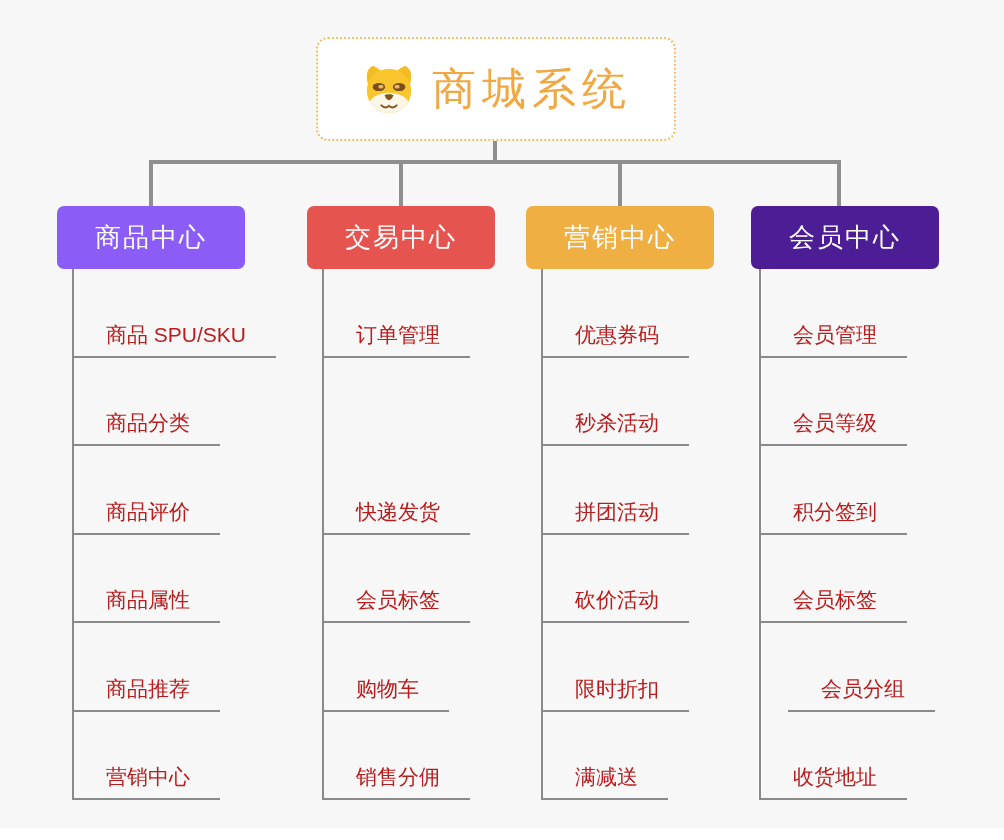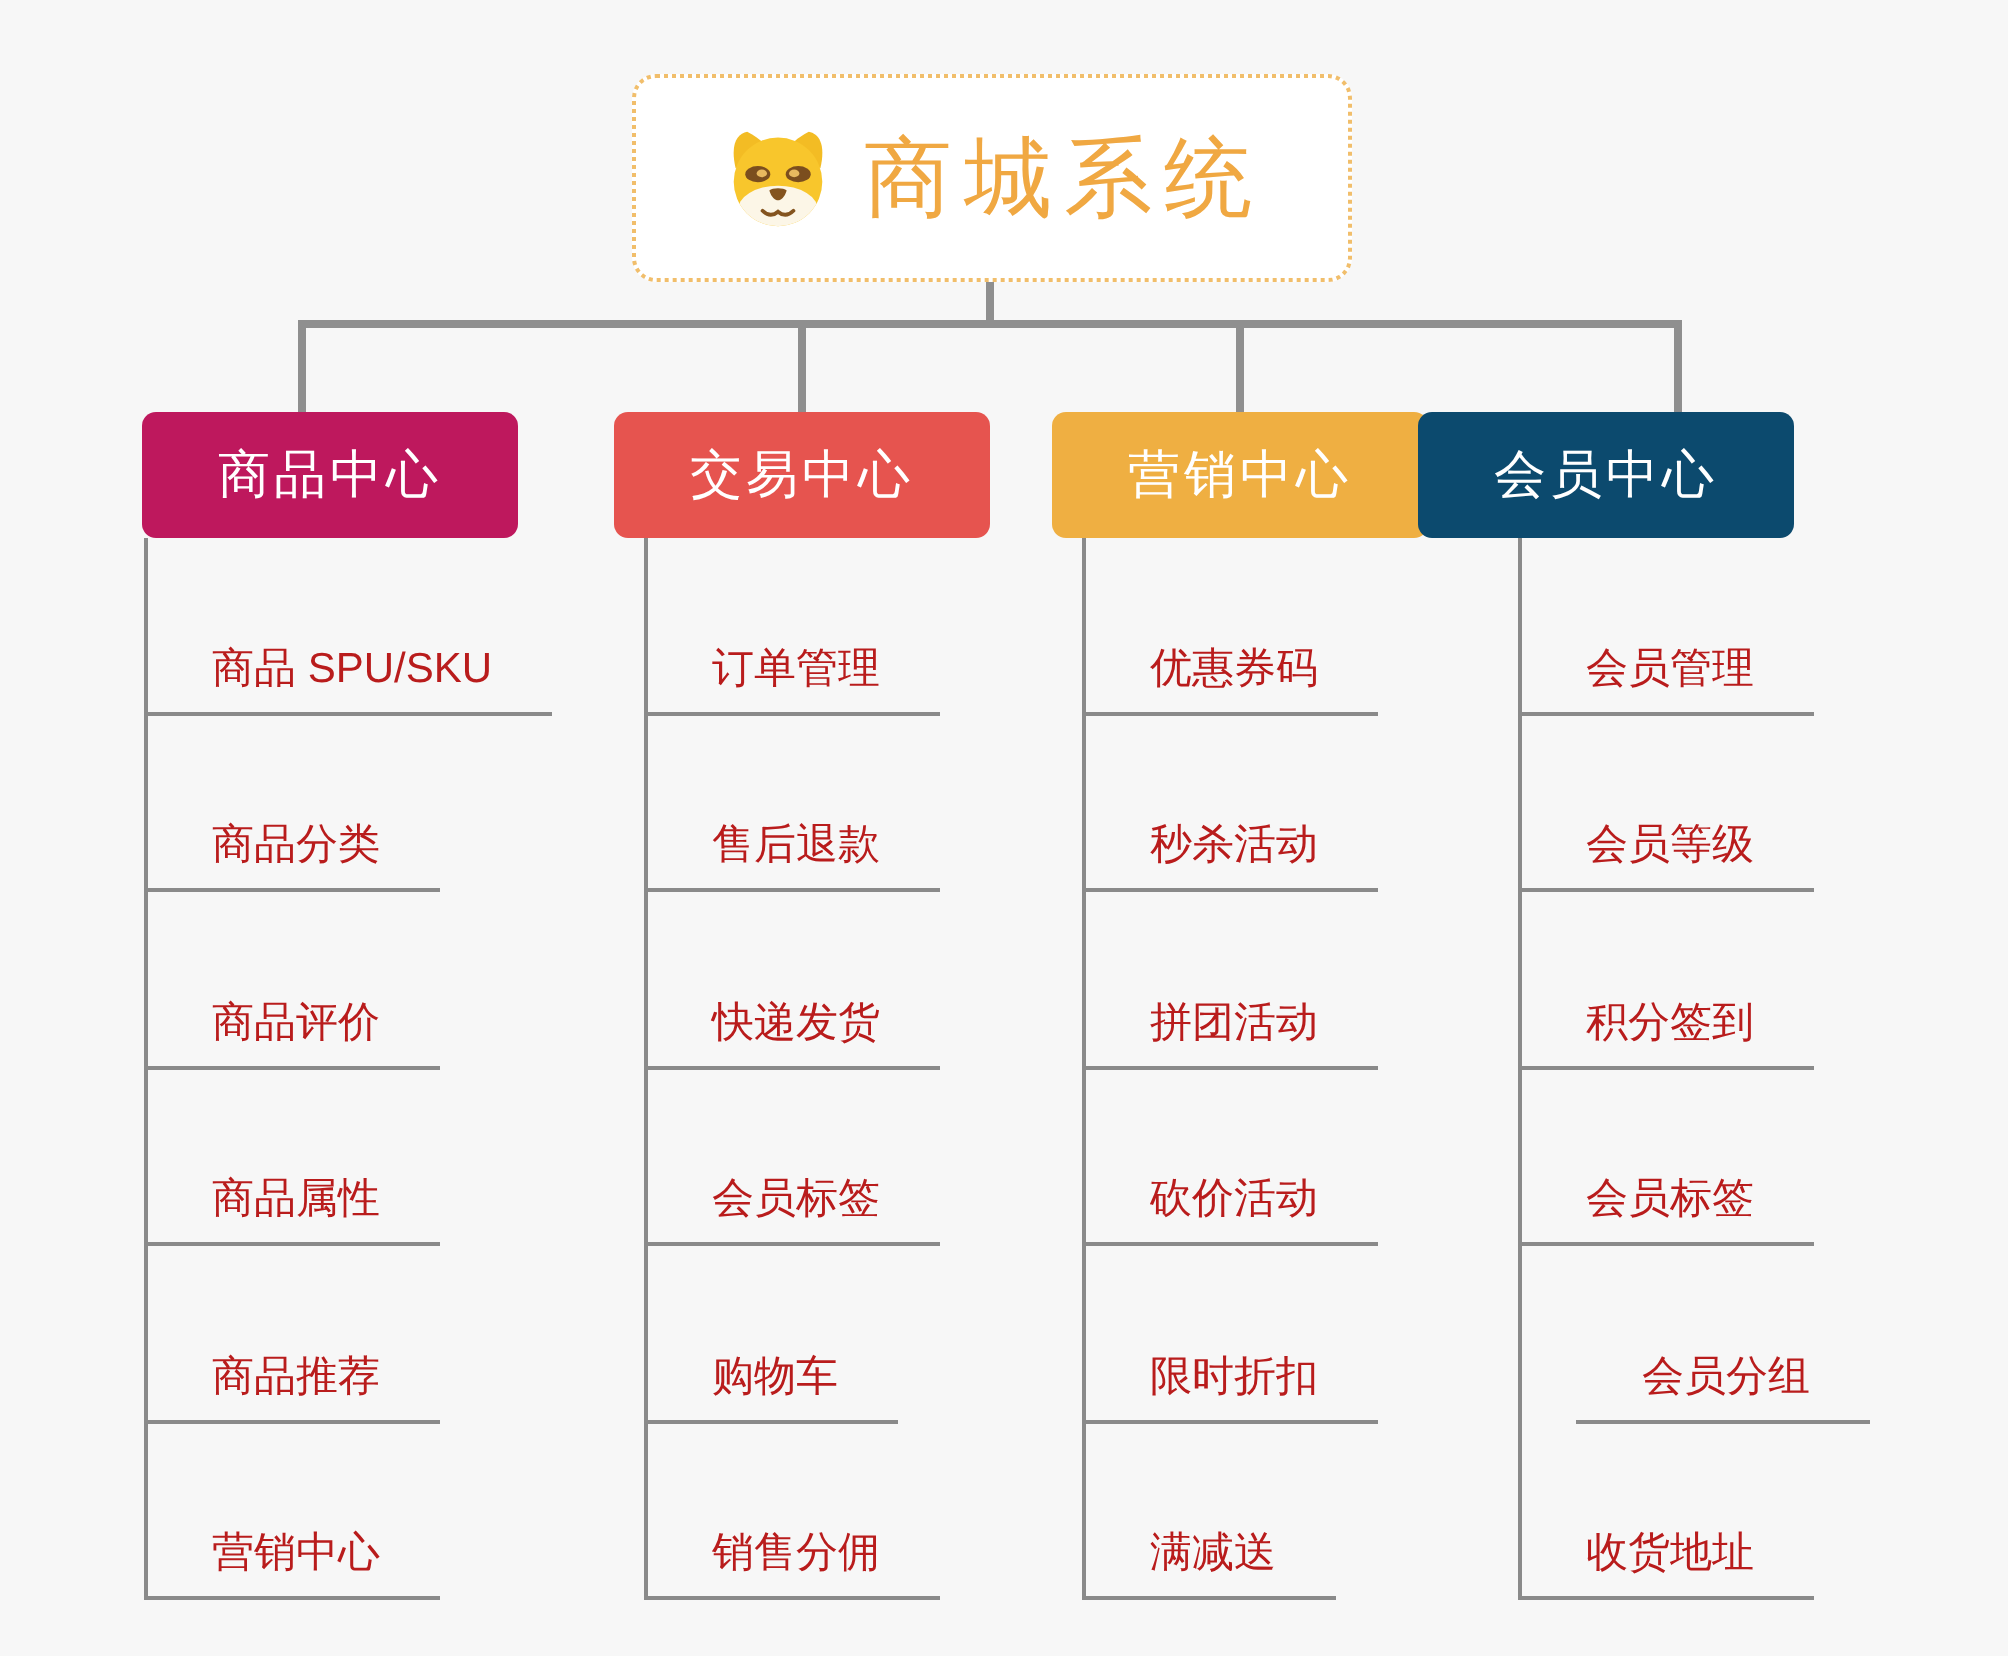--- a/index.html
+++ b/index.html
@@ -101,42 +101,41 @@
       <ellipse cx="19.5" cy="25" rx="6.5" ry="4.2" fill="#7B4E1E"></ellipse>
       <ellipse cx="21.6" cy="24.6" rx="2.7" ry="2" fill="#E8B95F"></ellipse>
       <ellipse cx="40.5" cy="25" rx="6.5" ry="4.2" fill="#7B4E1E"></ellipse>
       <ellipse cx="38.4" cy="24.6" rx="2.7" ry="2" fill="#E8B95F"></ellipse>
       <path d="M25.5,33.5 C27,32 33,32 34.5,33.5 C33.5,37 31.5,38.6 30,38.6 C28.5,38.6 26.5,37 25.5,33.5 Z" fill="#84541F"></path>
       <path d="M22,44 Q26,48 30,44.5 Q34,48 38,44" stroke="#84541F" stroke-width="2" fill="none" stroke-linecap="round"></path>
     </svg>
     <div class="root-title">商城系统</div>
   </div>
 
-  <div class="branch-node" style="left: 71px; background-color: #be185d;">
+  <div class="branch-node" style="left: 57px; background-color: #8b5cf6;">
       <span>商品中心</span>
     </div>
   <div class="branch-node" style="left: 307px; background-color: rgb(230, 84, 79);">
       <span>交易中心</span>
     </div>
   <div class="branch-node" style="left: 526px; background-color: rgb(239, 175, 66);">
       <span>营销中心</span>
     </div>
-  <div class="branch-node" style="left: 709px; background-color: #0c4a6e;">
+  <div class="branch-node" style="left: 751px; background-color: #4c1d95;">
       <span>会员中心</span>
     </div>
 
   <div class="leaf" style="left:73px; top:322px;">商品 SPU/SKU</div>
   <div class="leaf" style="left:73px; top:410px;">商品分类</div>
   <div class="leaf" style="left:73px; top:499px;">商品评价</div>
   <div class="leaf" style="left:73px; top:587px;">商品属性</div>
   <div class="leaf" style="left:73px; top:676px;">商品推荐</div>
   <div class="leaf" style="left:73px; top:764px;">营销中心</div>
 
   <div class="leaf" style="left:323px; top:322px;">订单管理</div>
-  <div class="leaf" style="left:323px; top:410px;">售后退款</div>
   <div class="leaf" style="left:323px; top:499px;">快递发货</div>
   <div class="leaf" style="left:323px; top:587px;">会员标签</div>
   <div class="leaf" style="left:323px; top:676px;">购物车</div>
   <div class="leaf" style="left:323px; top:764px;">销售分佣</div>
 
   <div class="leaf" style="left:542px; top:322px;">优惠券码</div>
   <div class="leaf" style="left:542px; top:410px;">秒杀活动</div>
   <div class="leaf" style="left:542px; top:499px;">拼团活动</div>
   <div class="leaf" style="left:542px; top:587px;">砍价活动</div>
   <div class="leaf" style="left:542px; top:676px;">限时折扣</div>

